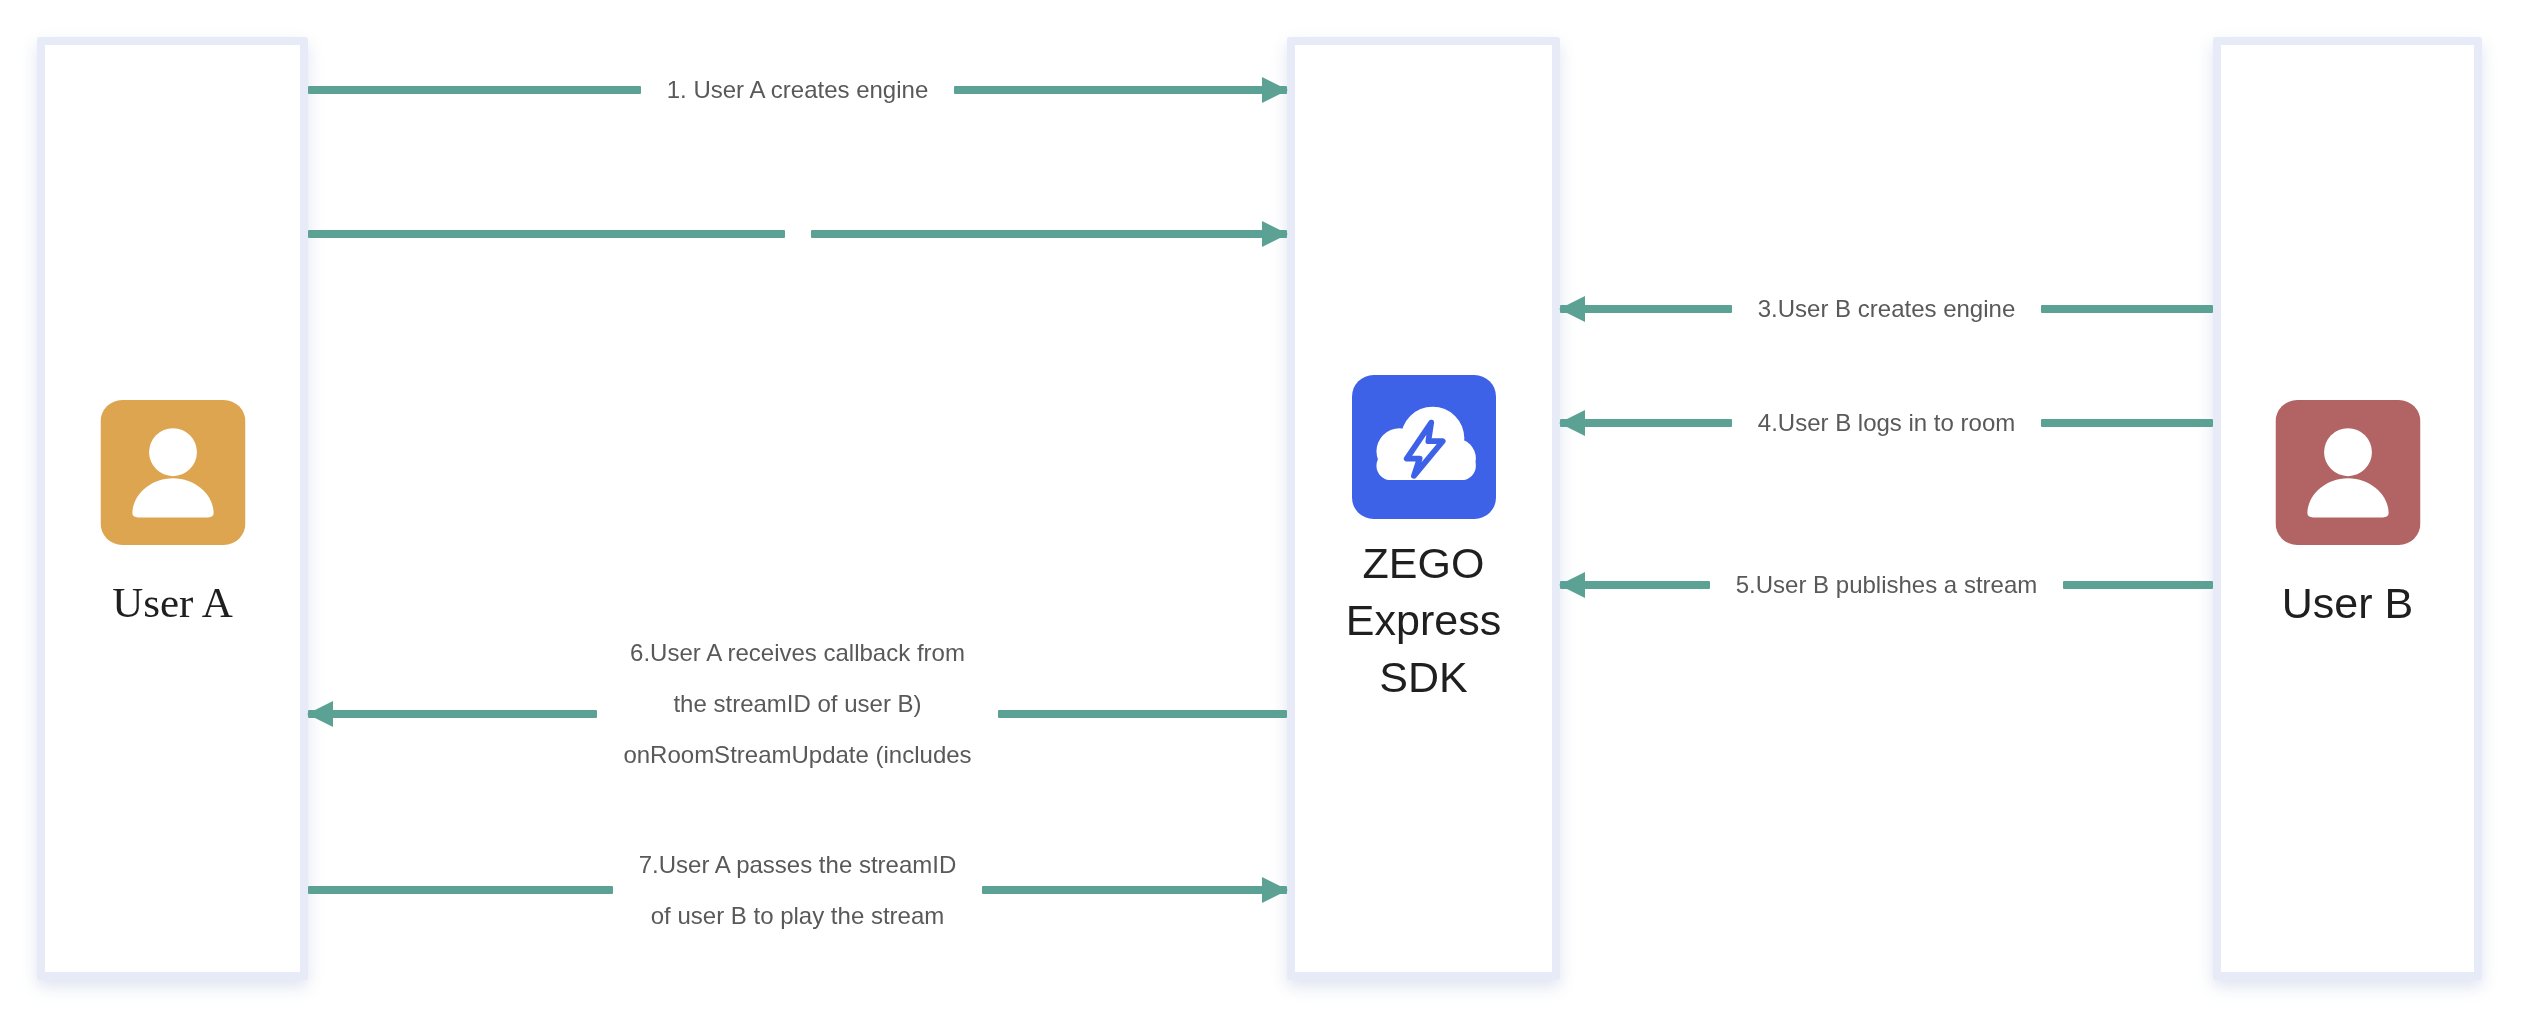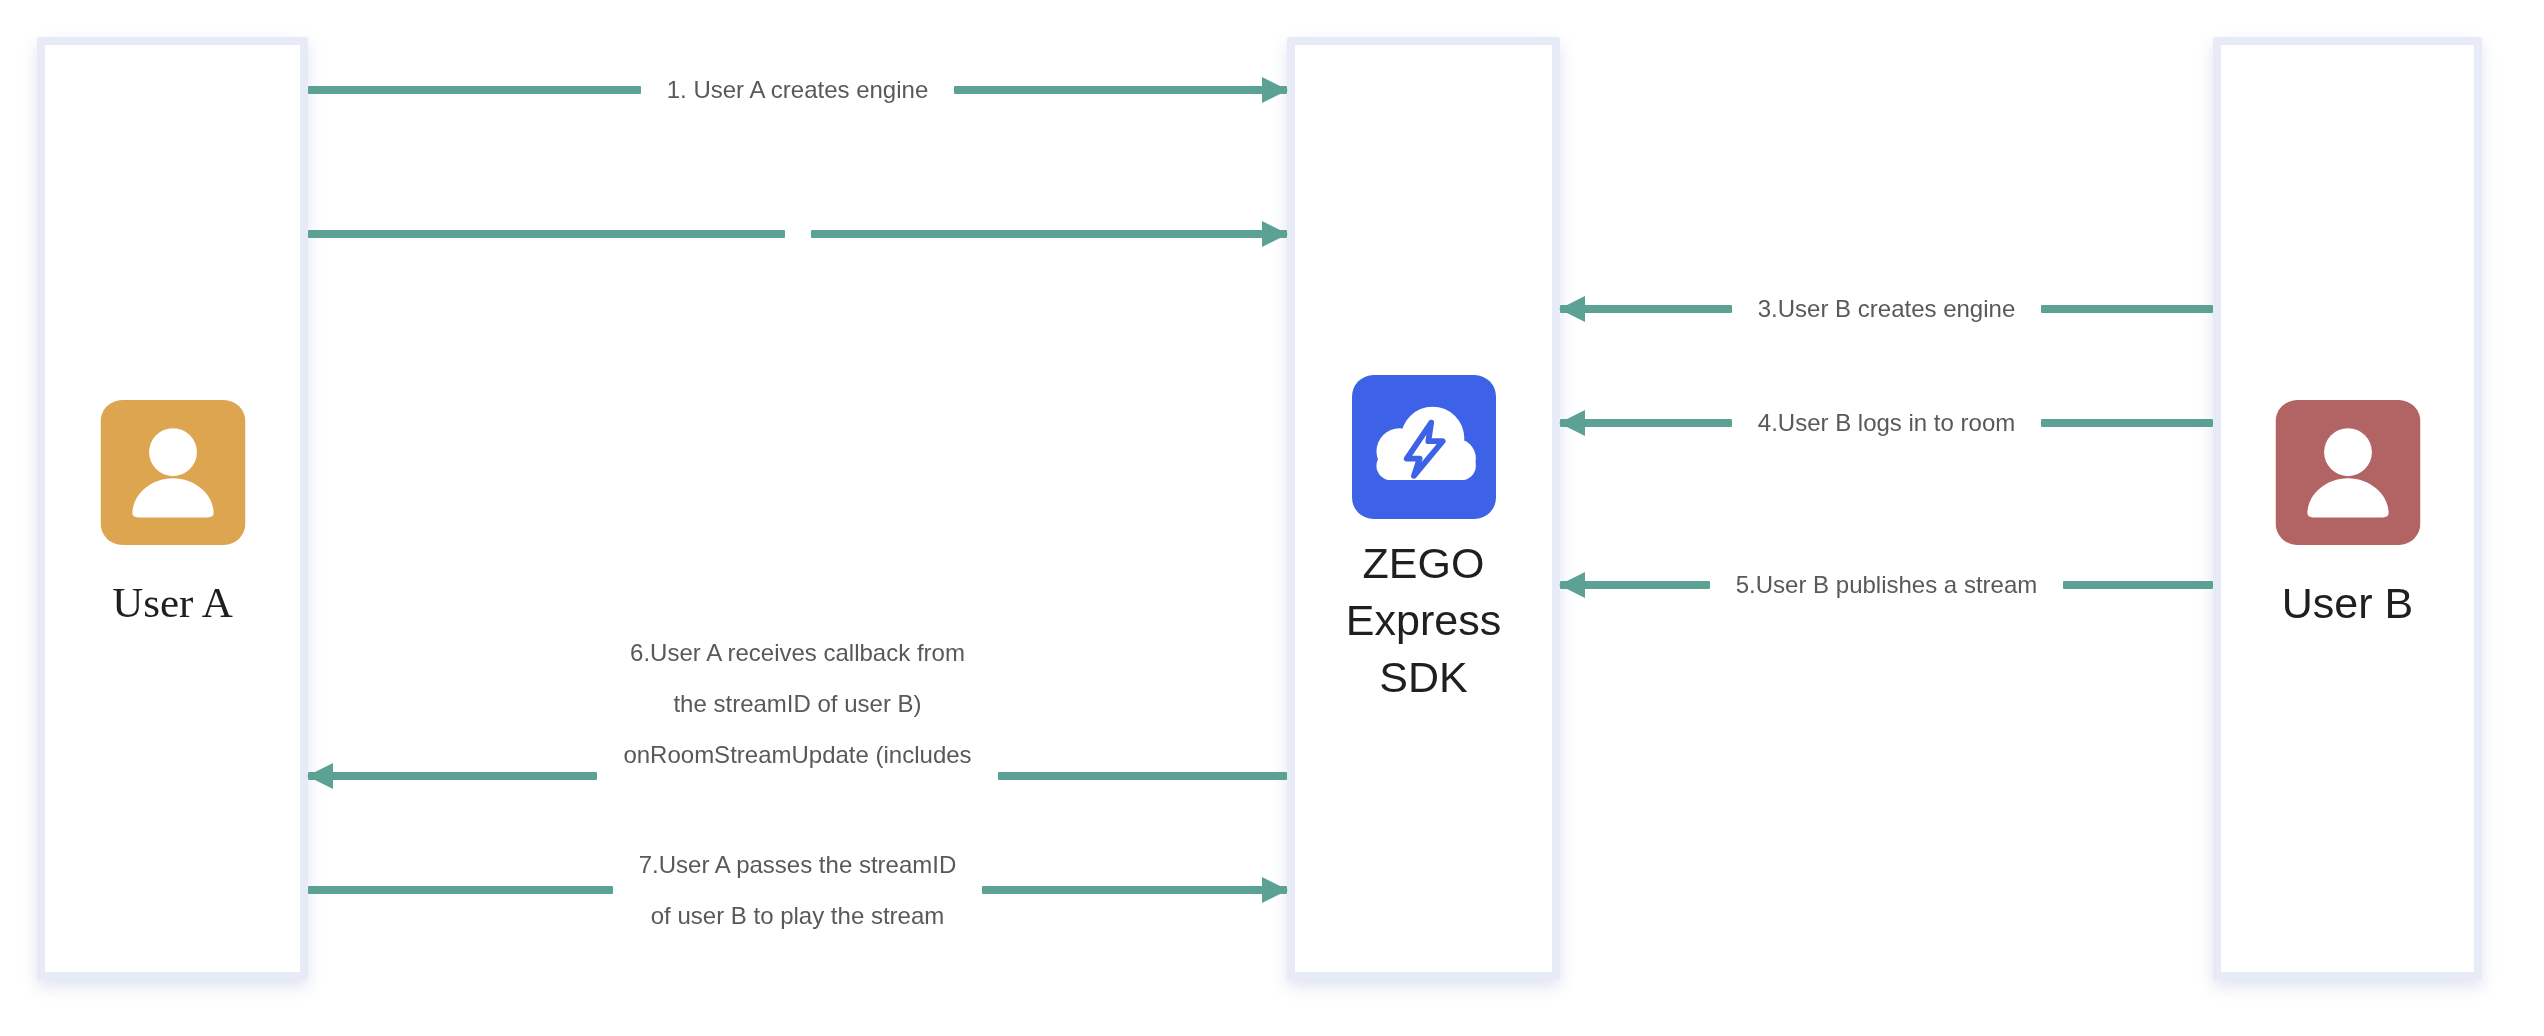--- a/index.html
+++ b/index.html
@@ -39,21 +39,21 @@
 
   
   .arrow-row{position:absolute;display:flex;align-items:center;gap:26px;}
   .span-left{left:308px;width:979px;}
   .span-right{left:1560px;width:653px;}
   #row1{top:64px;}
   #row2{top:230px;}
   #row3{top:283px;}
   #row4{top:397px;}
   #row5{top:559px;}
-  #row6{top:627px;align-items:flex-end;}
+  #row6{top:627px;align-items:center;}
   #row6 .line{margin-top:21px;}
   #row7{top:839px;}
 
   .line{position:relative;flex:1;height:8px;background:var(--arrow);border-radius:1px;}
   .head-right::after{
     content:"";position:absolute;right:-1px;top:50%;transform:translateY(-50%);
     border-top:13px solid transparent;border-bottom:13px solid transparent;
     border-left:26px solid var(--arrow);
   }
   .head-left::before{

